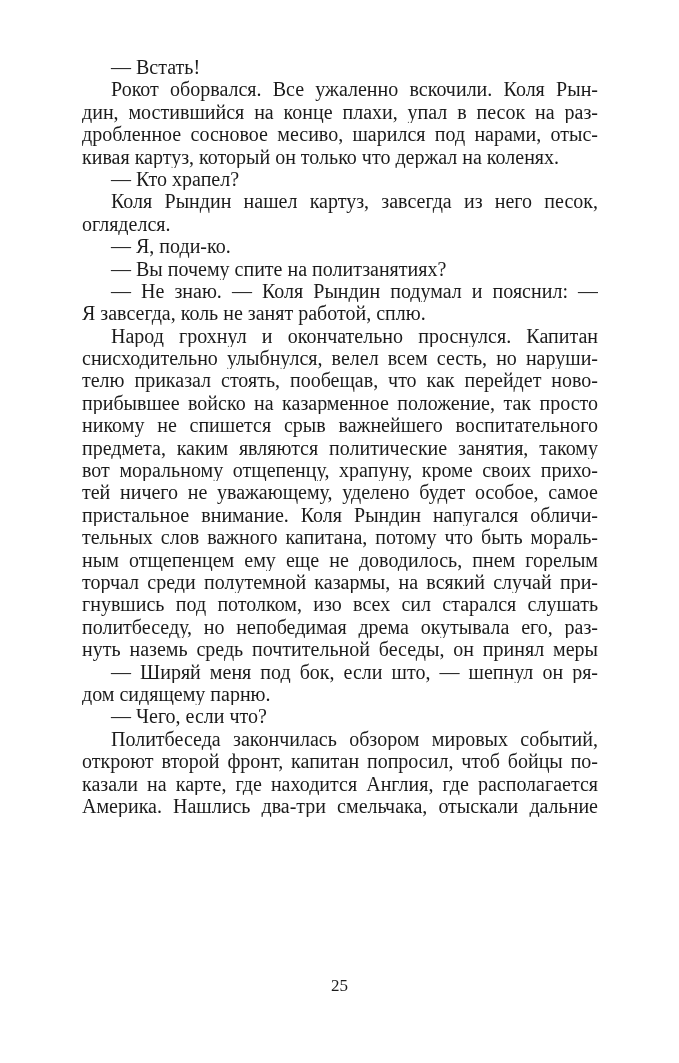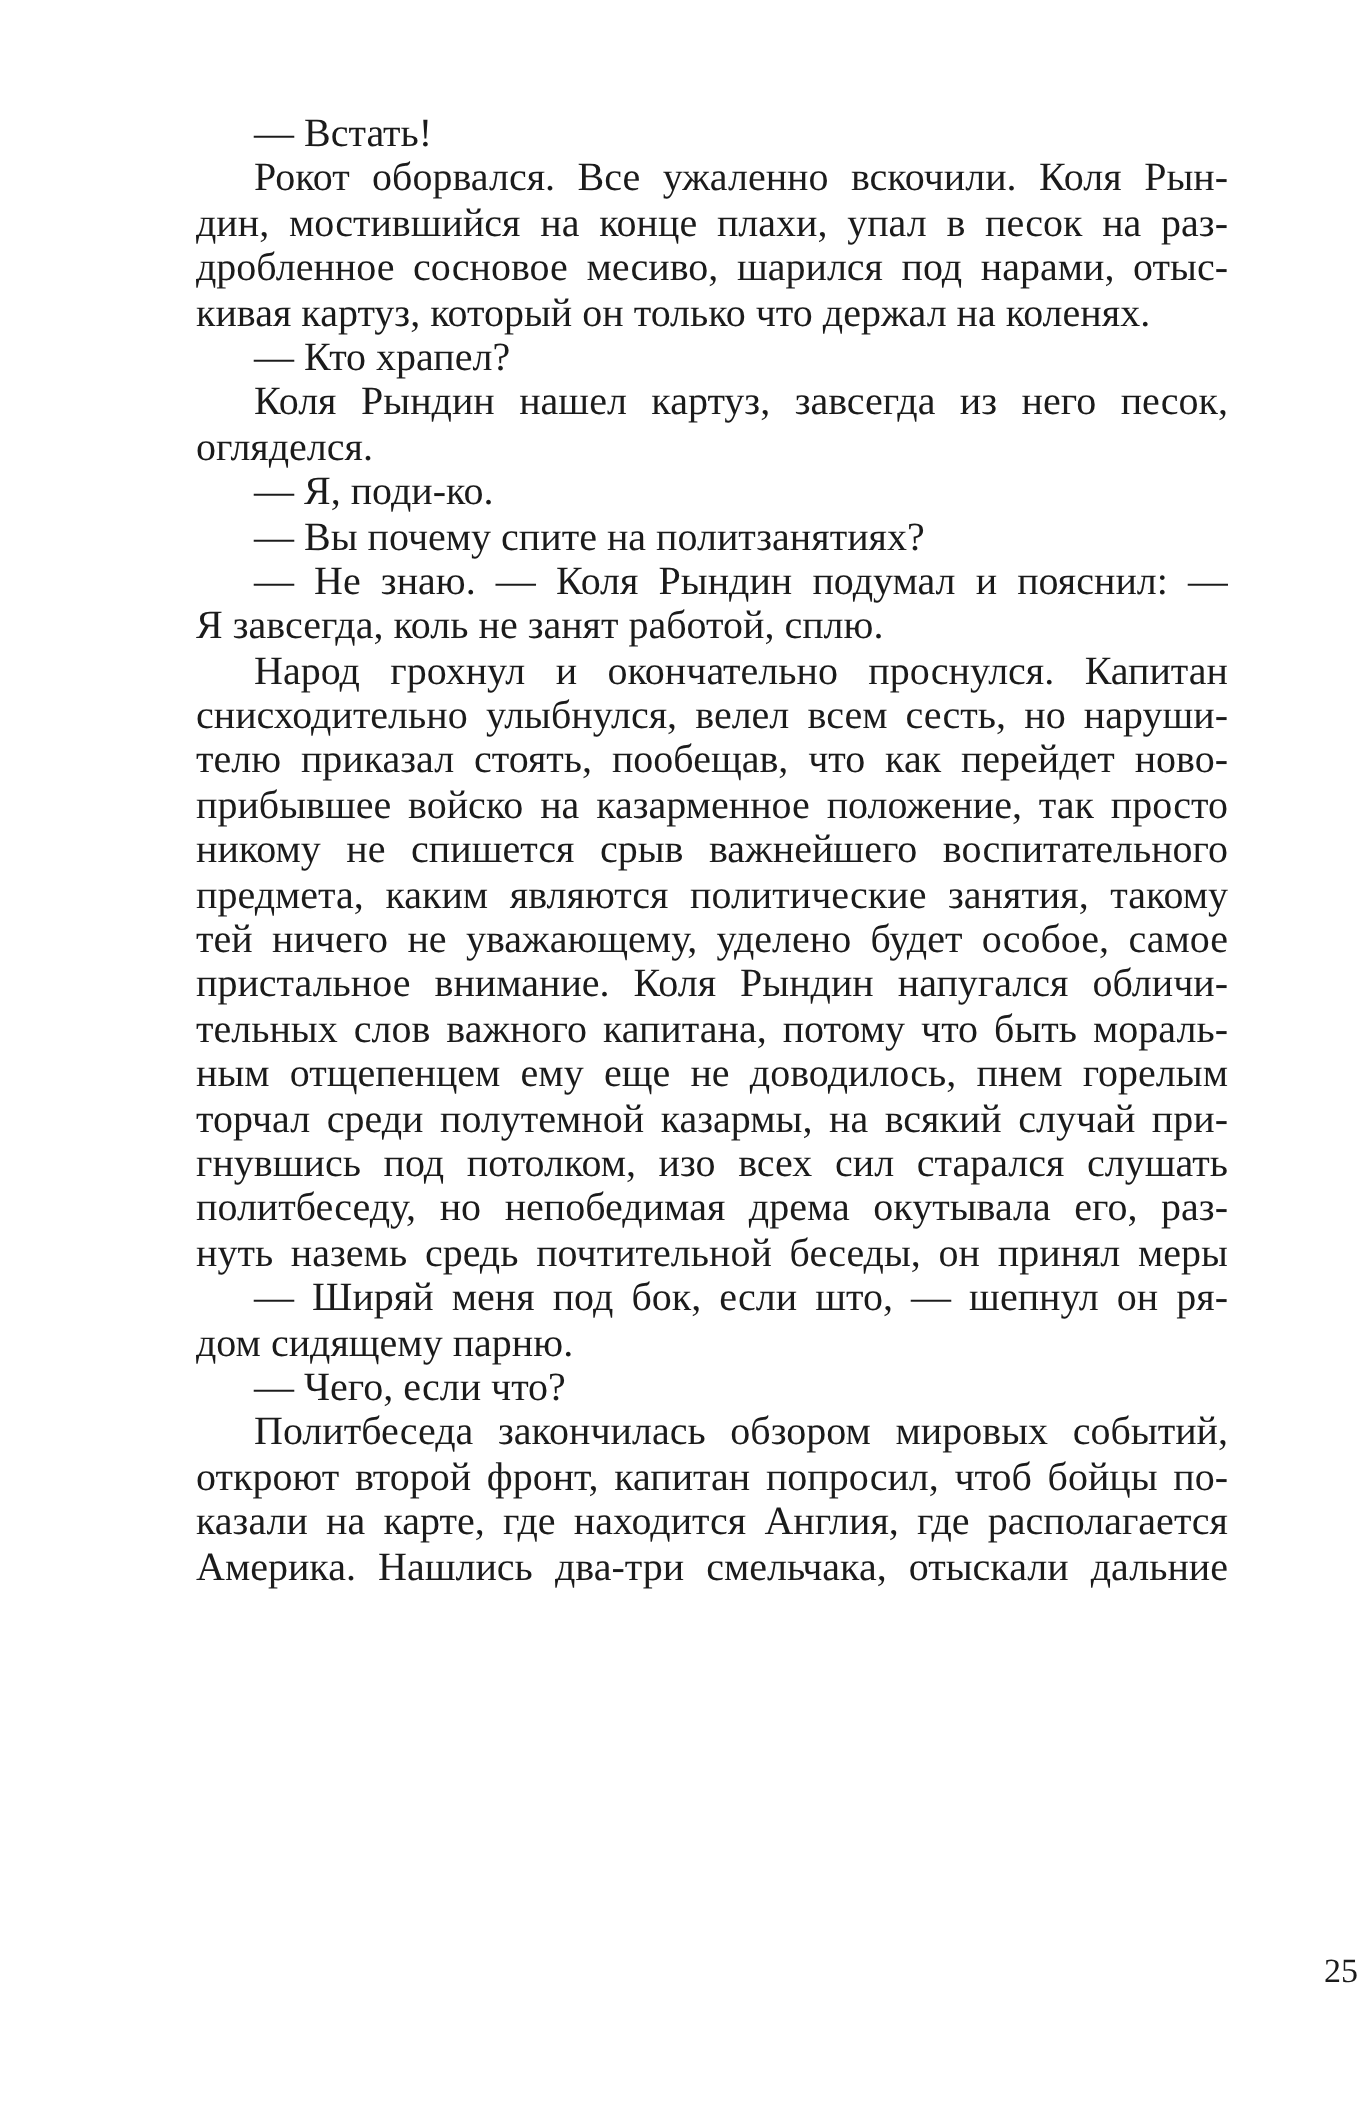--- a/index.html
+++ b/index.html
@@ -10,41 +10,41 @@
   }
   .book-page {
     position: relative;
     width: 679px; height: 1063px;
     background: #ffffff;
     color: #1b1b1b;
     overflow: hidden;
   }
   .text-block {
     position: absolute;
-    left: 98px; top: 56px;
+    left: 82px; top: 56px;
     width: 516px;
     font-family: Liberation Serif, serif;
   }
   .paragraph { margin: 0; padding: 0; }
   .line {
     height: 22.4px;
     line-height: 22.4px;
     font-size: 20px;
     text-align: justify;
     text-align-last: justify;
     overflow: hidden;
     white-space: normal;
   }
   .line.first { text-indent: 29px; }
   .line.last { text-align: left; text-align-last: left; }
   .page-number {
     position: absolute;
     left: 0; top: 976px;
     width: 100%;
-    text-align: right;
+    text-align: center;
     font-size: 17px;
     color: #1b1b1b;
   }
 </style>
 </head>
 <body>
 
 <div class="book-page">
   <div class="text-block">
       <div class="paragraph">
@@ -73,20 +73,21 @@
         <div class="line first">— Не знаю. — Коля Рындин подумал и пояснил: —</div>
         <div class="line last">Я завсегда, коль не занят работой, сплю.</div>
       </div>
       <div class="paragraph">
         <div class="line first">Народ грохнул и окончательно проснулся. Капитан</div>
         <div class="line">снисходительно улыбнулся, велел всем сесть, но наруши-</div>
         <div class="line">телю приказал стоять, пообещав, что как перейдет ново-</div>
         <div class="line">прибывшее войско на казарменное положение, так просто</div>
         <div class="line">никому не спишется срыв важнейшего воспитательного</div>
         <div class="line">предмета, каким являются политические занятия, такому</div>
+        <div class="line">вот моральному отщепенцу, храпуну, кроме своих прихо-</div>
         <div class="line">тей ничего не уважающему, уделено будет особое, самое</div>
         <div class="line">пристальное внимание. Коля Рындин напугался обличи-</div>
         <div class="line">тельных слов важного капитана, потому что быть мораль-</div>
         <div class="line">ным отщепенцем ему еще не доводилось, пнем горелым</div>
         <div class="line">торчал среди полутемной казармы, на всякий случай при-</div>
         <div class="line">гнувшись под потолком, изо всех сил старался слушать</div>
         <div class="line">политбеседу, но непобедимая дрема окутывала его, раз-</div>
         <div class="line">нуть наземь средь почтительной беседы, он принял меры</div>
       </div>
       <div class="paragraph">

